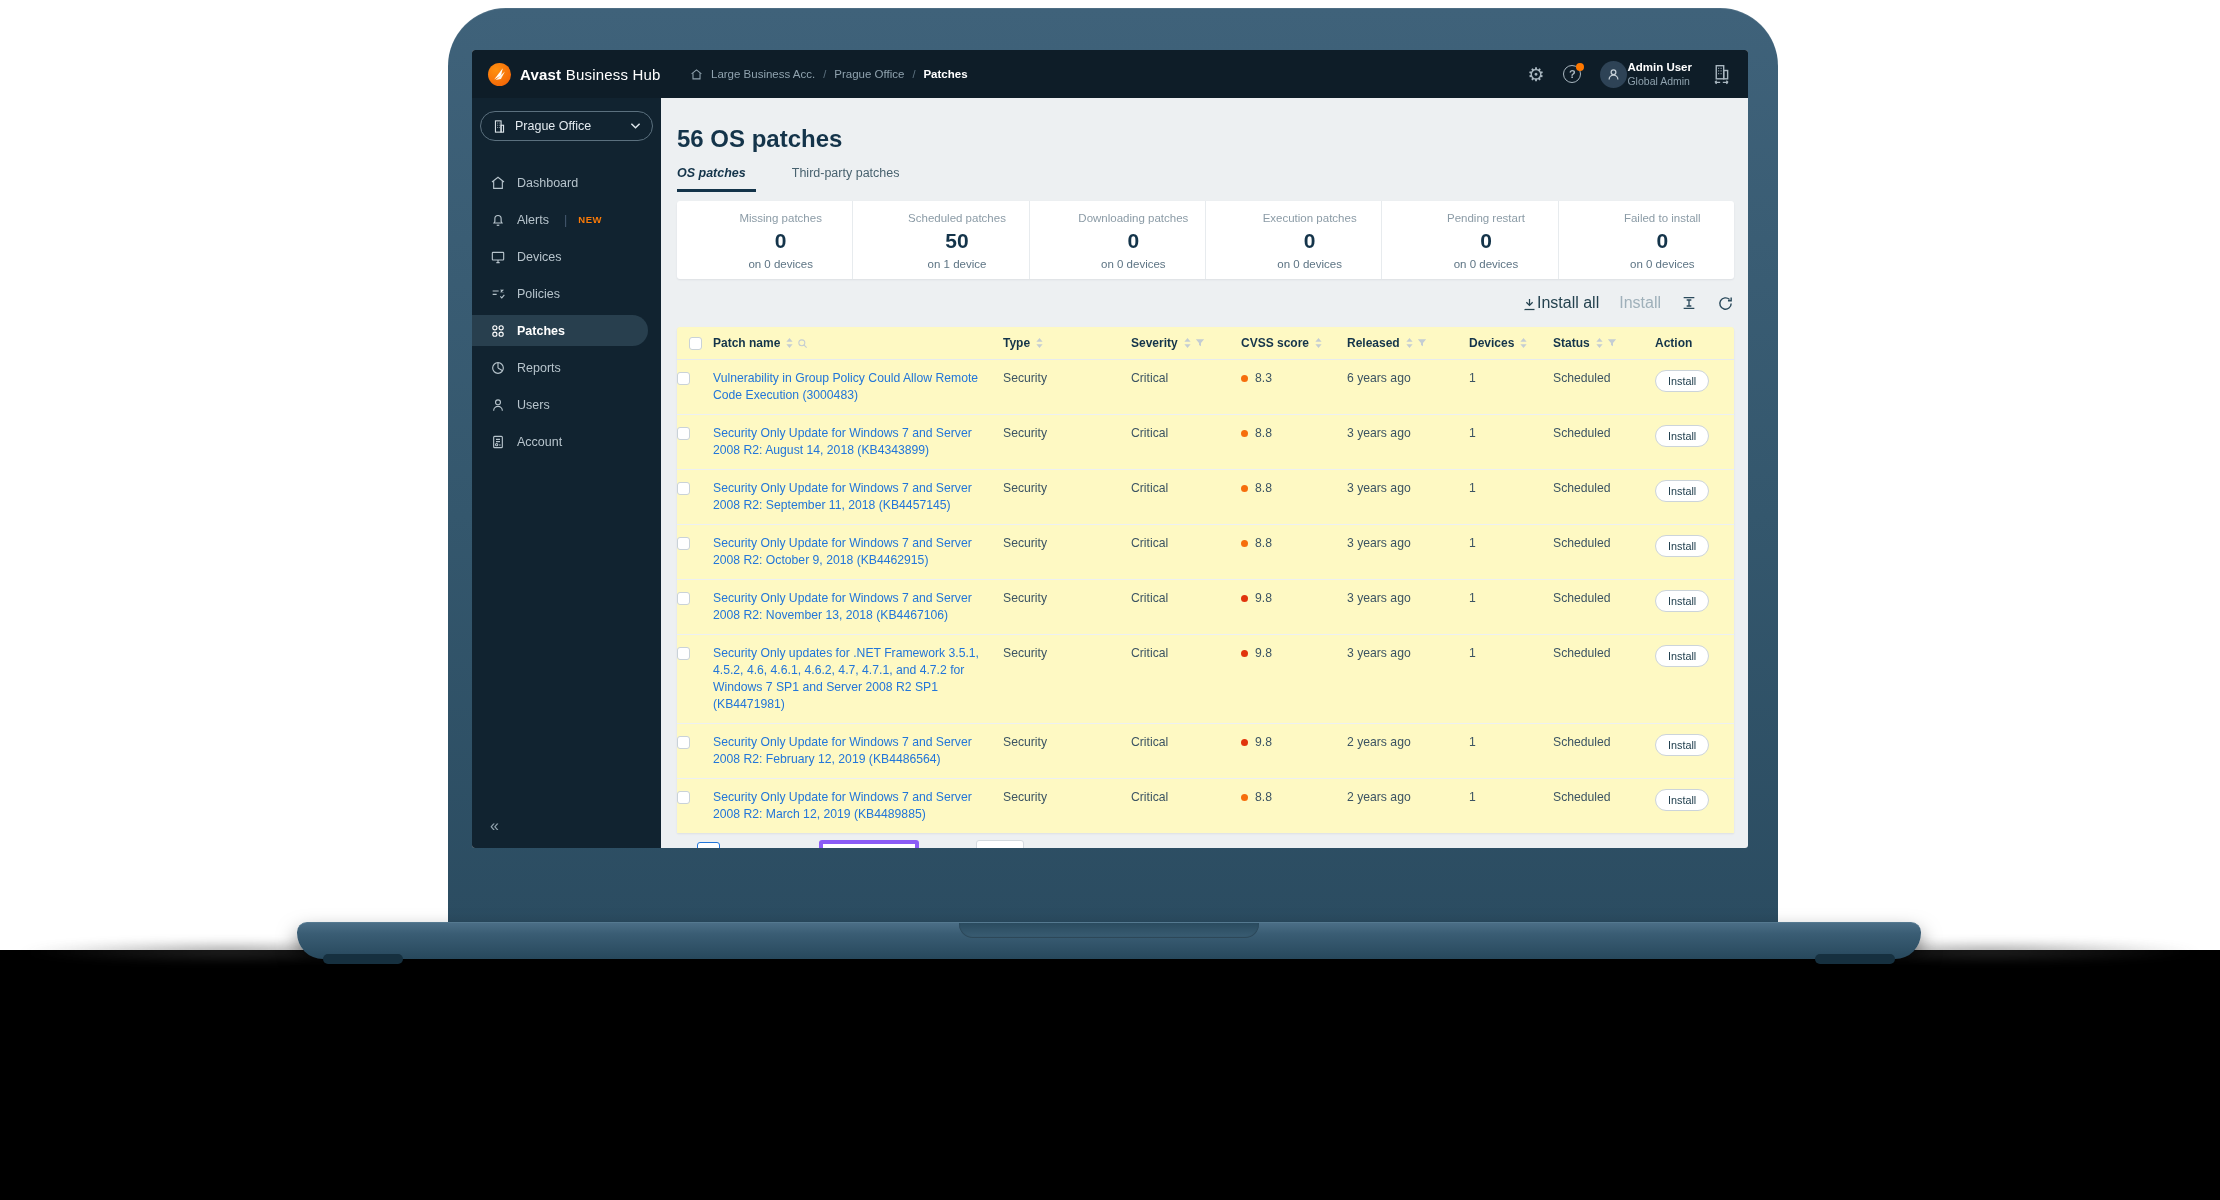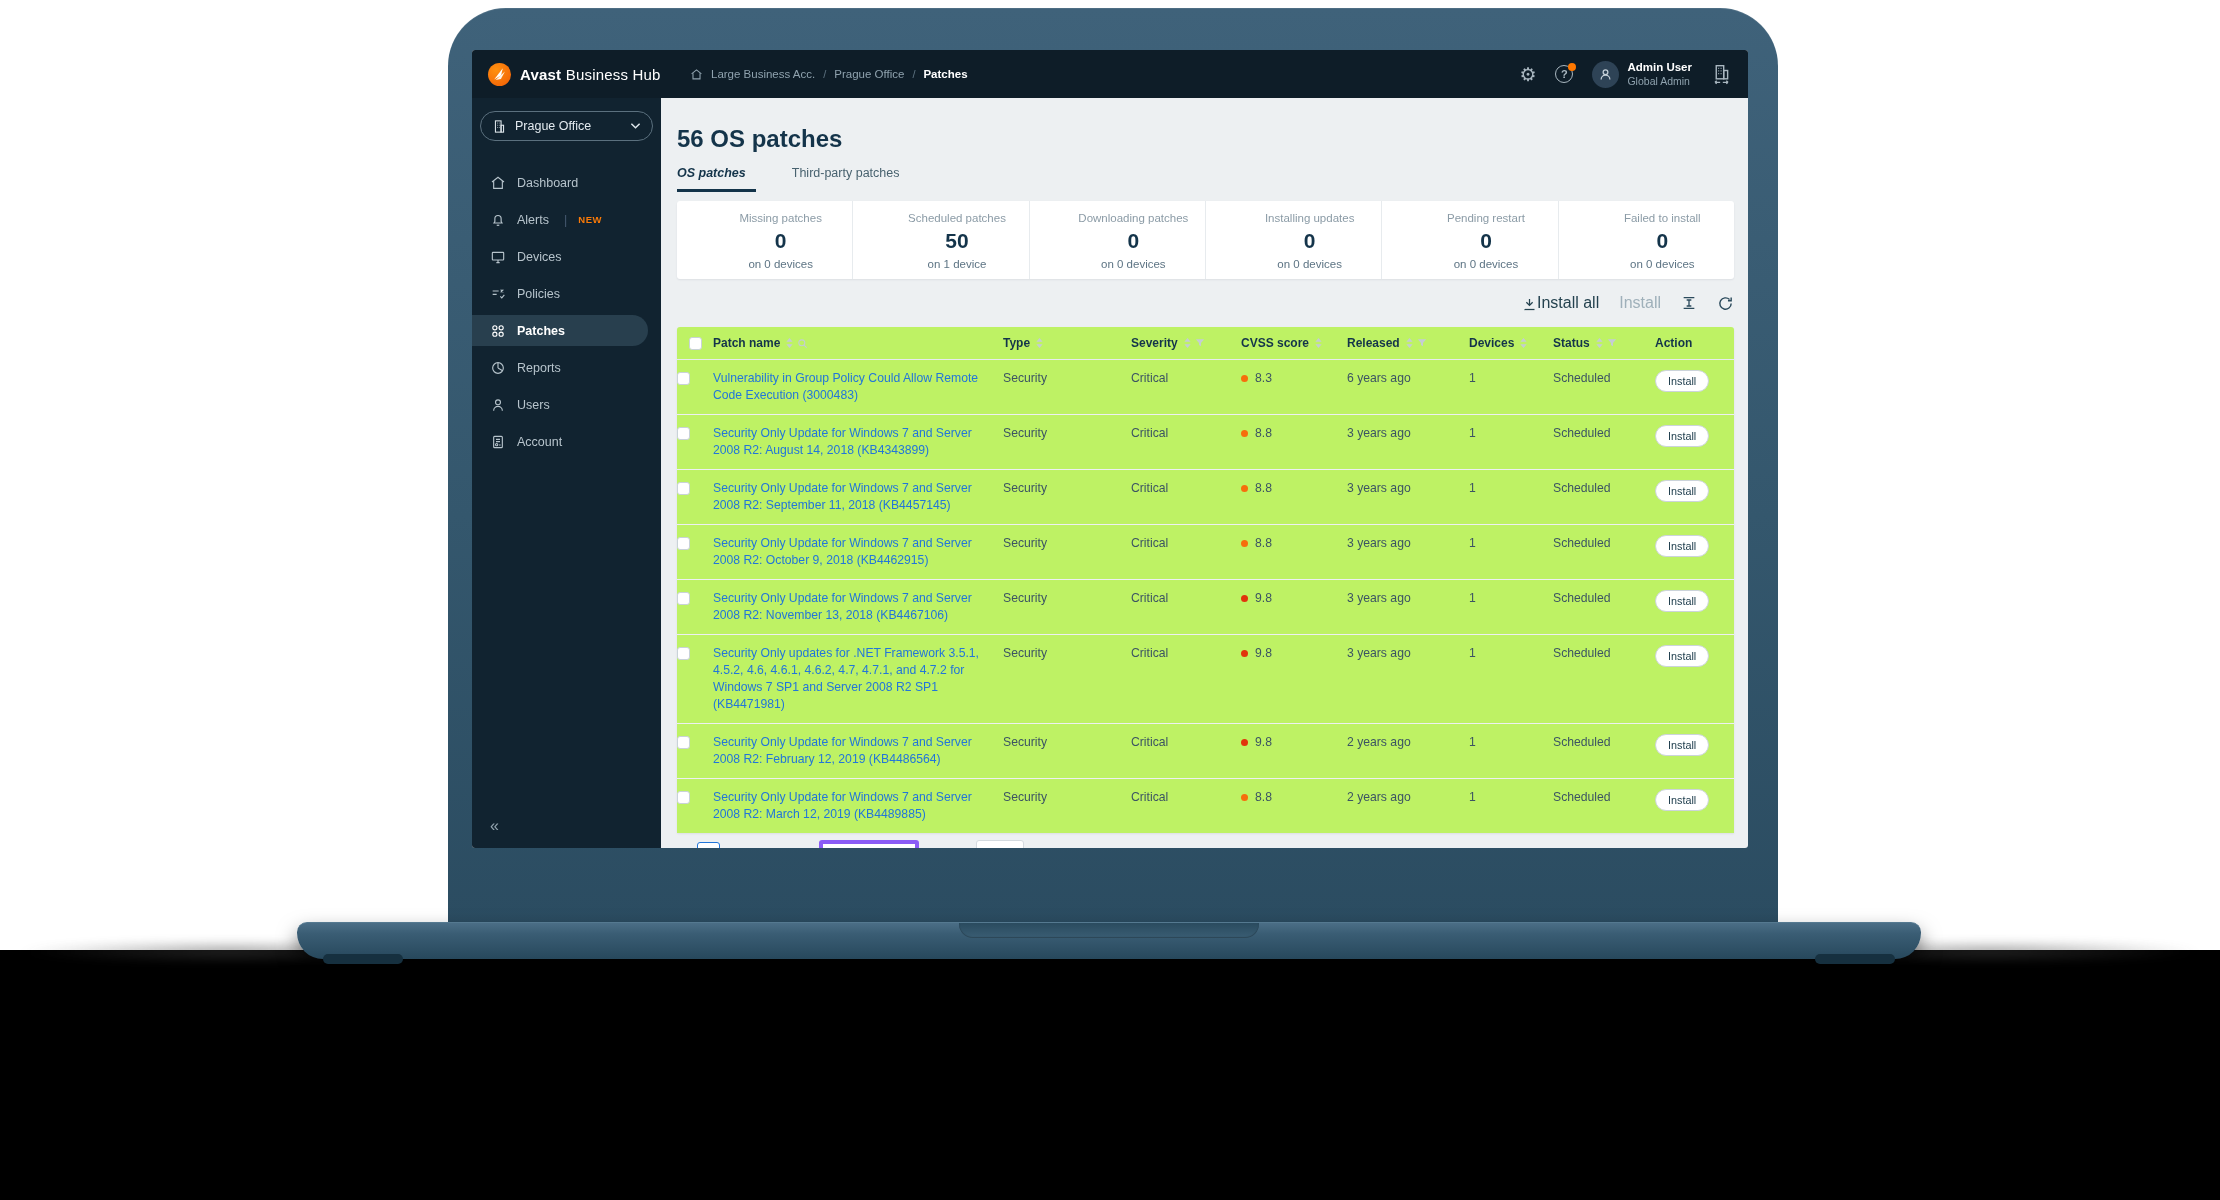--- a/index.html
+++ b/index.html
@@ -38,21 +38,21 @@
   .brand-name { color:#fff; font-size:15px; white-space:nowrap; letter-spacing:.2px; }
   .brand-name b { font-weight:700; }
   .breadcrumb { display:flex; align-items:center; gap:8px; font-size:11.5px; color:#8fa2ae; margin-left:14px; }
   .breadcrumb .sep { color:#5d7280; font-size:11px; }
   .breadcrumb .crumb-last { color:#fff; font-weight:700; }
   .top-actions { margin-left:auto; display:flex; align-items:center; gap:19px; }
   .gear-glyph { font-size:19px; color:#a9b7c0; line-height:1; }
   .help-wrap { position:relative; width:18px; height:18px; border:1.6px solid #a9b7c0; border-radius:50%;
     display:flex; align-items:center; justify-content:center; color:#a9b7c0; font-size:11px; font-weight:700; }
   .help-dot { position:absolute; top:-3px; right:-4px; width:8px; height:8px; border-radius:50%; background:#ff7800; }
-  .userchip { display:flex; align-items:center; gap:8px; }
+  .userchip { display:flex; align-items:center; }
   .avatar { width:27px; height:27px; border-radius:50%; background:#2e4356; display:flex; align-items:center; justify-content:center; }
   .user-meta { line-height:1.25; }
   .user-name { color:#fff; font-size:11.5px; font-weight:700; }
   .user-role { color:#8fa2ae; font-size:10.5px; }
 
   
   .app-body { flex:1; display:flex; min-height:0; }
 
   
   .sidebar { width:189px; flex:0 0 189px; background:#112330; position:relative; padding-top:13px; }
@@ -83,21 +83,21 @@
   .stat-value { font-size:21px; font-weight:700; color:#14344a; margin-top:5px; line-height:1.15; }
   .stat-sub { font-size:11.5px; color:#5d7484; margin-top:5px; }
 
   
   .toolbar { height:48px; display:flex; align-items:center; justify-content:flex-end; gap:20px; }
   .tb-btn { display:flex; align-items:flex-end; font-size:16px; color:#24424f; cursor:pointer; }
   .tb-btn.disabled { color:#9fb0ba; cursor:default; }
   .tb-icon { display:flex; color:#2b4a5c; cursor:pointer; }
 
   
-  .table-card { background:#bef264; border-radius:3px 3px 0 0; box-shadow:0 1px 2px rgba(20,40,60,.08); }
+  .table-card { background:#fef9c3; border-radius:3px 3px 0 0; box-shadow:0 1px 2px rgba(20,40,60,.08); }
   .thead { display:flex; height:33px; align-items:center; border-bottom:1px solid #e7ebee;
     font-size:12px; font-weight:700; color:#14344a; }
   .th { display:flex; align-items:center; }
   .th .icons { margin-left:6px; display:inline-flex; align-items:center; gap:4px; color:#c4cdd3; }
   .col-check { width:36px; flex:0 0 36px; padding-left:12px; }
   .col-name  { width:290px; flex:0 0 290px; padding-right:14px; }
   .col-type  { width:128px; flex:0 0 128px; }
   .col-sev   { width:110px; flex:0 0 110px; }
   .col-cvss  { width:106px; flex:0 0 106px; }
   .col-rel   { width:122px; flex:0 0 122px; }
@@ -316,21 +316,21 @@
     <div class="stat-sub">on 1 device</div>
   </div>
 
   <div class="stat">
     <div class="stat-label">Downloading patches</div>
     <div class="stat-value">0</div>
     <div class="stat-sub">on 0 devices</div>
   </div>
 
   <div class="stat">
-    <div class="stat-label">Installing updates</div>
+    <div class="stat-label">Execution patches</div>
     <div class="stat-value">0</div>
     <div class="stat-sub">on 0 devices</div>
   </div>
 
   <div class="stat">
     <div class="stat-label">Pending restart</div>
     <div class="stat-value">0</div>
     <div class="stat-sub">on 0 devices</div>
   </div>
 

